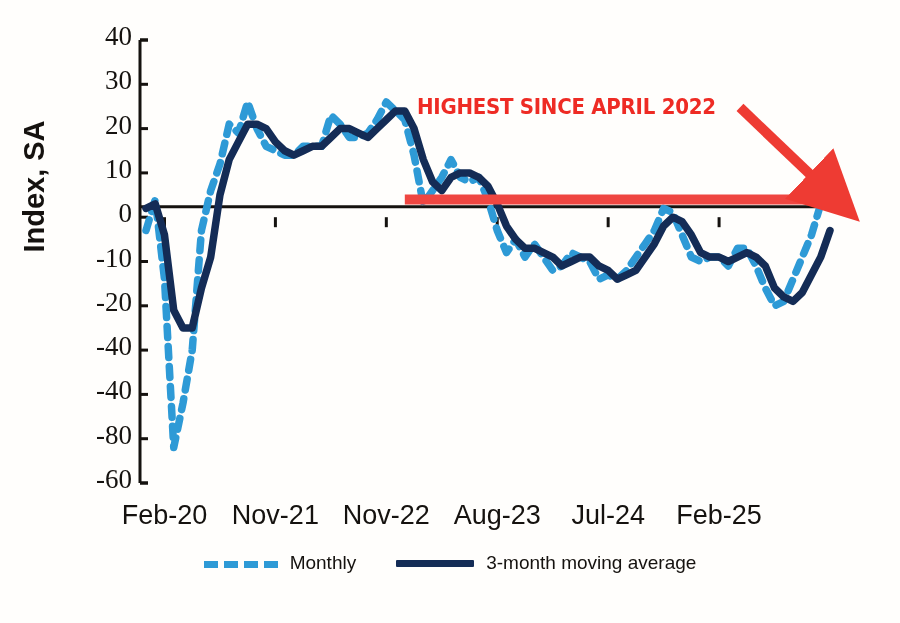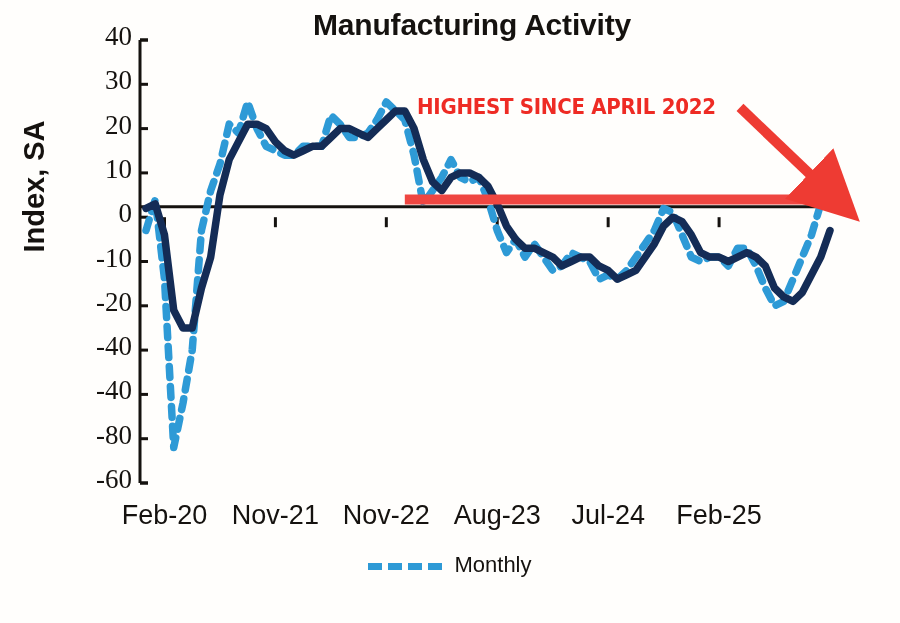--- a/index.html
+++ b/index.html
@@ -101,42 +101,41 @@
     justify-content: center;
     align-items: center;
     gap: 40px;
   }
   .legend-entry {
     display: flex;
     align-items: center;
     gap: 12px;
   }
   .legend-entry .legend-text {
-    font-size: 22px;
+    font-size: 19px;
     color: #15120f;
     white-space: nowrap;
   }
   .swatch-monthly {
     width: 74px; height: 0;
     border-top: 7px dashed #2e9ad6;
     position: relative;
     top: 1px;
   }
   .swatch-ma {
     width: 78px; height: 7px;
     background: #142c56;
     border-radius: 1px;
   }
 </style>
 </head>
 <body>
 
 <div id="page">
 
-  <div id="chart-title"><span>Manufacturing Activity</span></div>
 
   <div id="y-axis-title">Index, SA</div>
 
   <svg id="plot-svg" width="900" height="623">
     <defs>
       <marker id="arrow-head" markerWidth="7" markerHeight="7" refX="2.6" refY="3.5" orient="auto-start-reverse">
         <path d="M0,0 L7,3.5 L0,7 z" fill="#ee3b33"></path>
       </marker>
     </defs>
 
@@ -195,15 +194,19 @@
       <div class="x-tick-label" style="left: 654.081px;">Feb-25</div>
     </div>
 
   <div id="annotation-label">HIGHEST SINCE APRIL 2022</div>
 
   <div id="legend">
     <div class="legend-entry">
       <span class="swatch-monthly"></span>
       <span class="legend-text">Monthly</span>
     </div>
+    <div class="legend-entry">
+      <span class="swatch-ma"></span>
+      <span class="legend-text">3-month moving average</span>
+    </div>
   </div>
 
 </div>
 
 </body></html>

